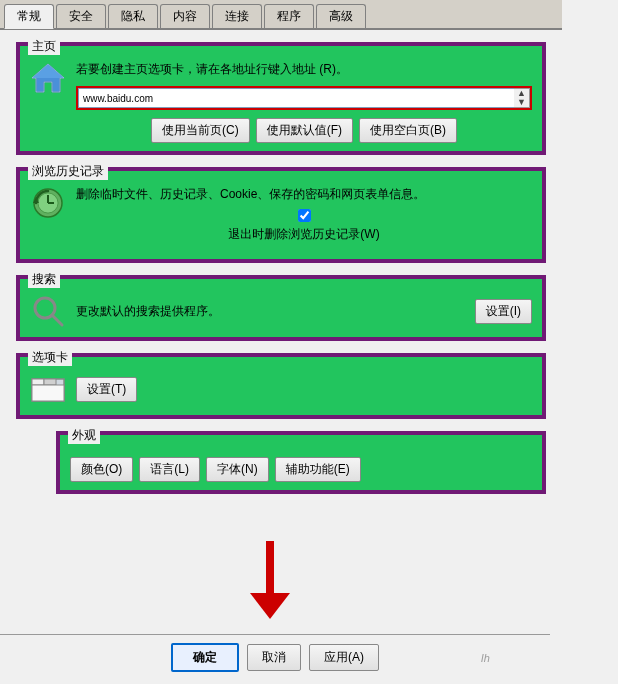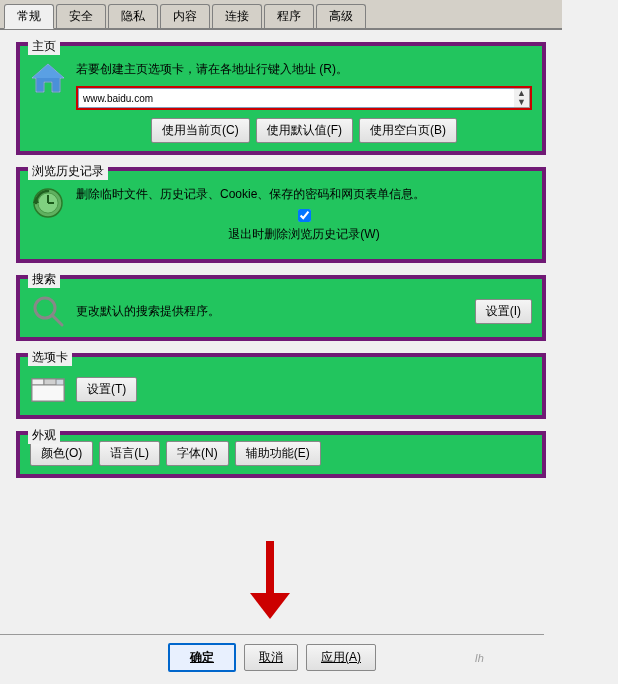--- a/index.html
+++ b/index.html
@@ -161,21 +161,22 @@
     }
 
     .tabs-icon-wrap {
       width: 36px;
       height: 36px;
       flex-shrink: 0;
     }
 
     
     .appearance-section {
-      padding-top: 6px;
+      padding-top: 22px;
+      margin-left: 40px;
     }
 
     .appearance-buttons {
       display: flex;
       gap: 6px;
       flex-wrap: wrap;
     }
 
     
     .btn {
@@ -187,23 +188,22 @@
       font-family: "SimSun", "宋体", sans-serif;
       border-radius: 2px;
       white-space: nowrap;
     }
 
     
     .bottom-area {
       position: absolute;
       bottom: 0;
       left: 0;
-      right: 18px;
+      right: 12px;
       padding: 8px 0 12px;
-      text-decoration: underline;
     }
 
     .bottom-buttons {
       display: flex;
       justify-content: center;
       gap: 8px;
       align-items: center;
     }
 
     .btn-ok {

